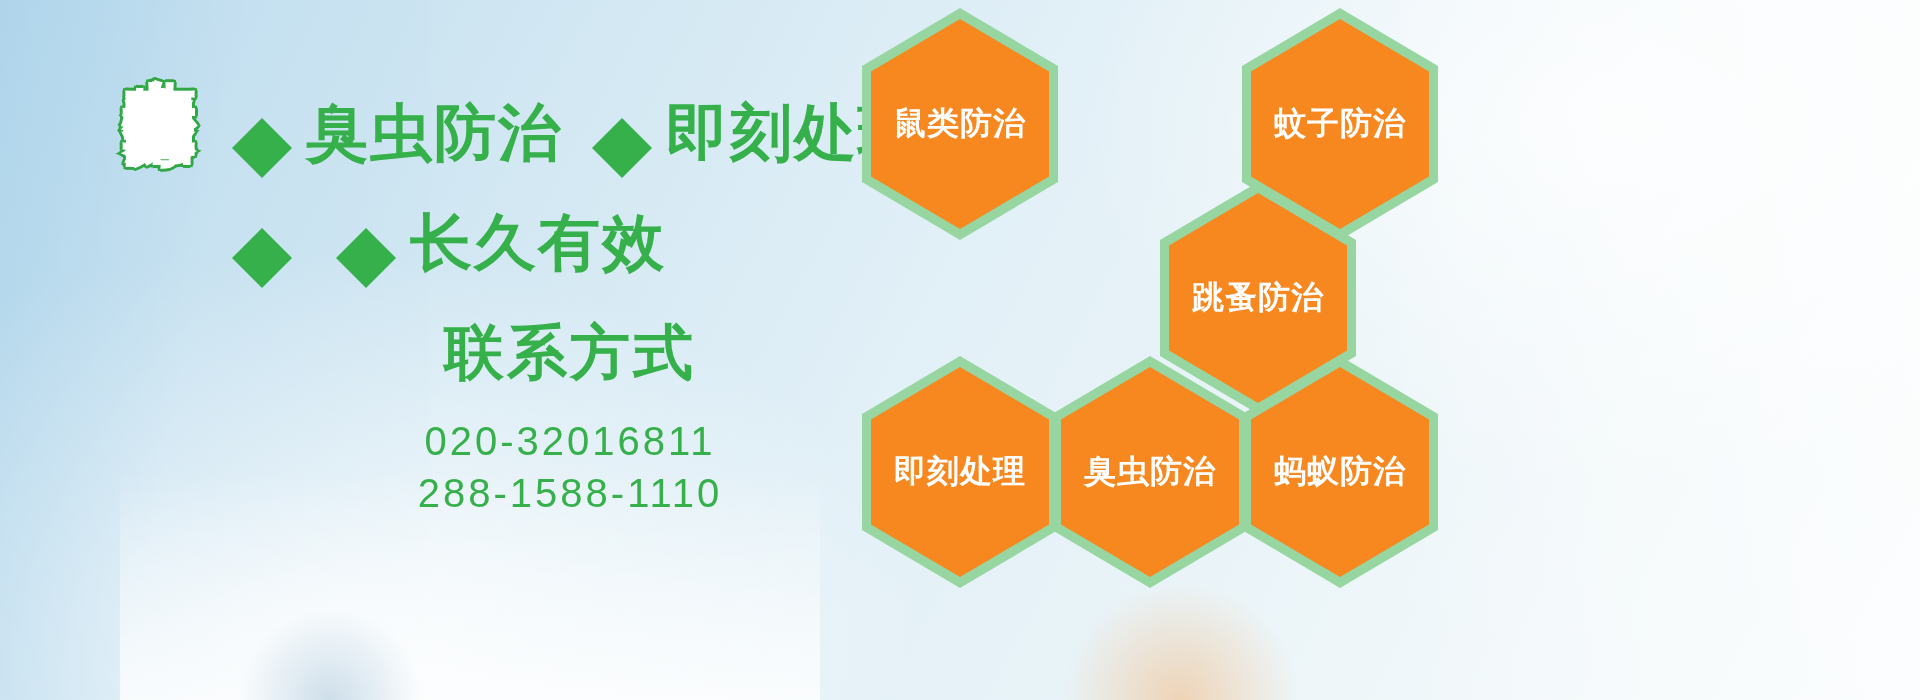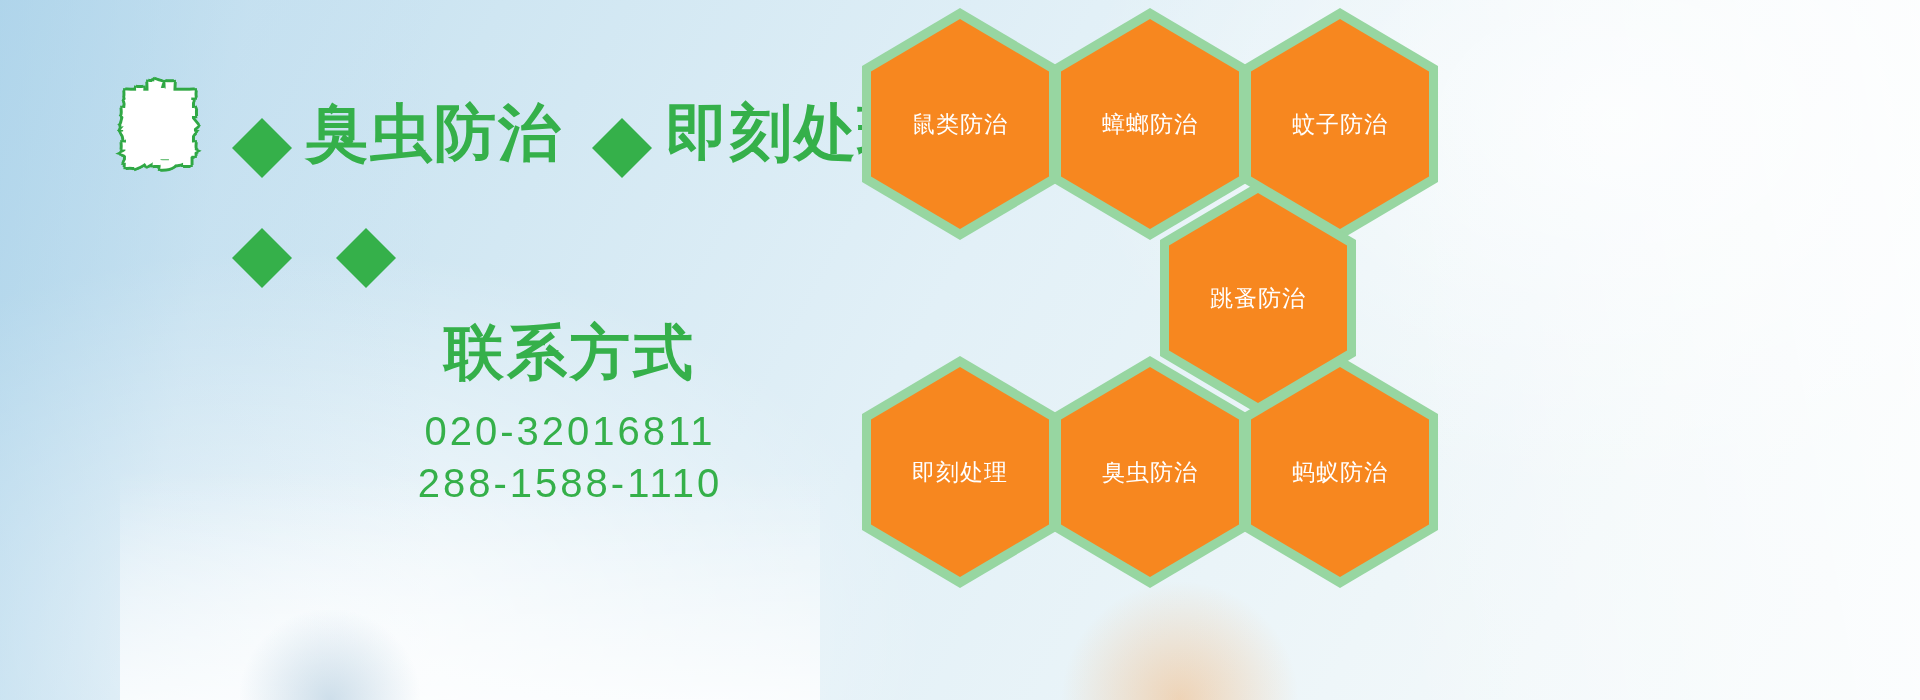--- a/index.html
+++ b/index.html
@@ -126,21 +126,21 @@
     top: 318px;
     width: 540px;
     text-align: center;
   }
   .contact-heading {
     font-size: 60px;
     font-weight: bold;
     color: #35b04a;
     letter-spacing: 3px;
     line-height: 1.15;
-    margin-bottom: 18px;
+    margin-bottom: 28px;
   }
   .contact-phone {
     font-size: 40px;
     color: #35b04a;
     letter-spacing: 3px;
     line-height: 1.30;
     white-space: nowrap;
   }
 
   
@@ -165,22 +165,22 @@
     width: 178px;
     height: 210px;
     background: #f7871f;
     clip-path: polygon(50% 0%, 100% 25%, 100% 75%, 50% 100%, 0% 75%, 0% 25%);
     display: flex;
     align-items: center;
     justify-content: center;
   }
   .hex-label {
     color: #ffffff;
-    font-size: 23px;
-    font-weight: normal;
+    font-size: 32px;
+    font-weight: bold;
     letter-spacing: 1px;
     white-space: nowrap;
     text-align: left;
   }
 
   
   .hex-r1c1 { left:   0px; top:   8px; }
   .hex-r1c2 { left: 190px; top:   8px; }
   .hex-r1c3 { left: 380px; top:   8px; }
   .hex-r2c1 { left:  95px; top: 182px; }
@@ -214,44 +214,40 @@
         <span class="feature-label">即刻处理</span>
       </div>
     </div>
 
     <div class="feature-row">
       <div class="feature-item">
         <span class="diamond-icon"></span>
       </div>
       <div class="feature-item">
         <span class="diamond-icon"></span>
+        <span class="feature-label">长久有效</span>
       </div>
     </div>
 
   </div>
 
   <div class="contact">
     <div class="contact-heading">联系方式</div>
     <div class="contact-phone">020-32016811</div>
     <div class="contact-phone">288-1588-1110</div>
   </div>
 
   <div class="hex-grid">
 
     <div class="hex hex-r1c1">
       <div class="hex-inner">
         <span class="hex-label">鼠类防治</span>
       </div>
     </div>
 
-    <div class="hex hex-r1c2">
-      <div class="hex-inner">
-        <span class="hex-label">蟑螂防治</span>
-      </div>
-    </div>
 
     <div class="hex hex-r1c3">
       <div class="hex-inner">
         <span class="hex-label">蚊子防治</span>
       </div>
     </div>
 
 
     <div class="hex hex-r2c2">
       <div class="hex-inner">

